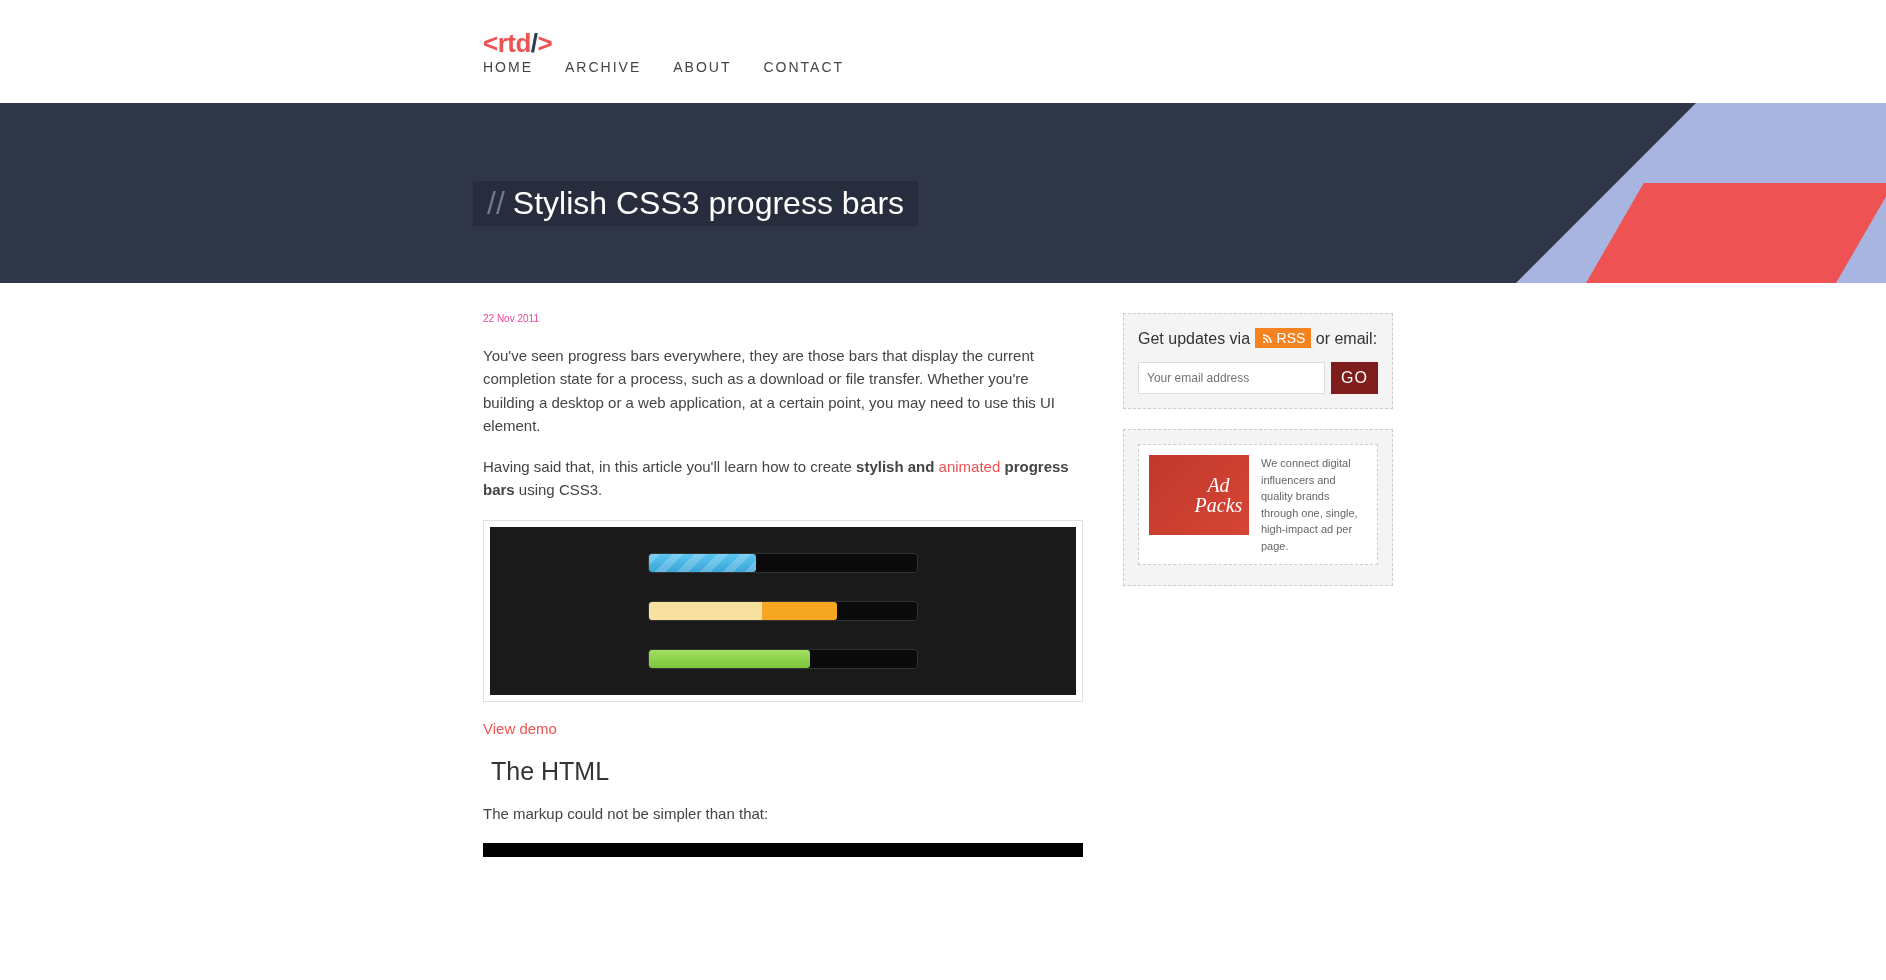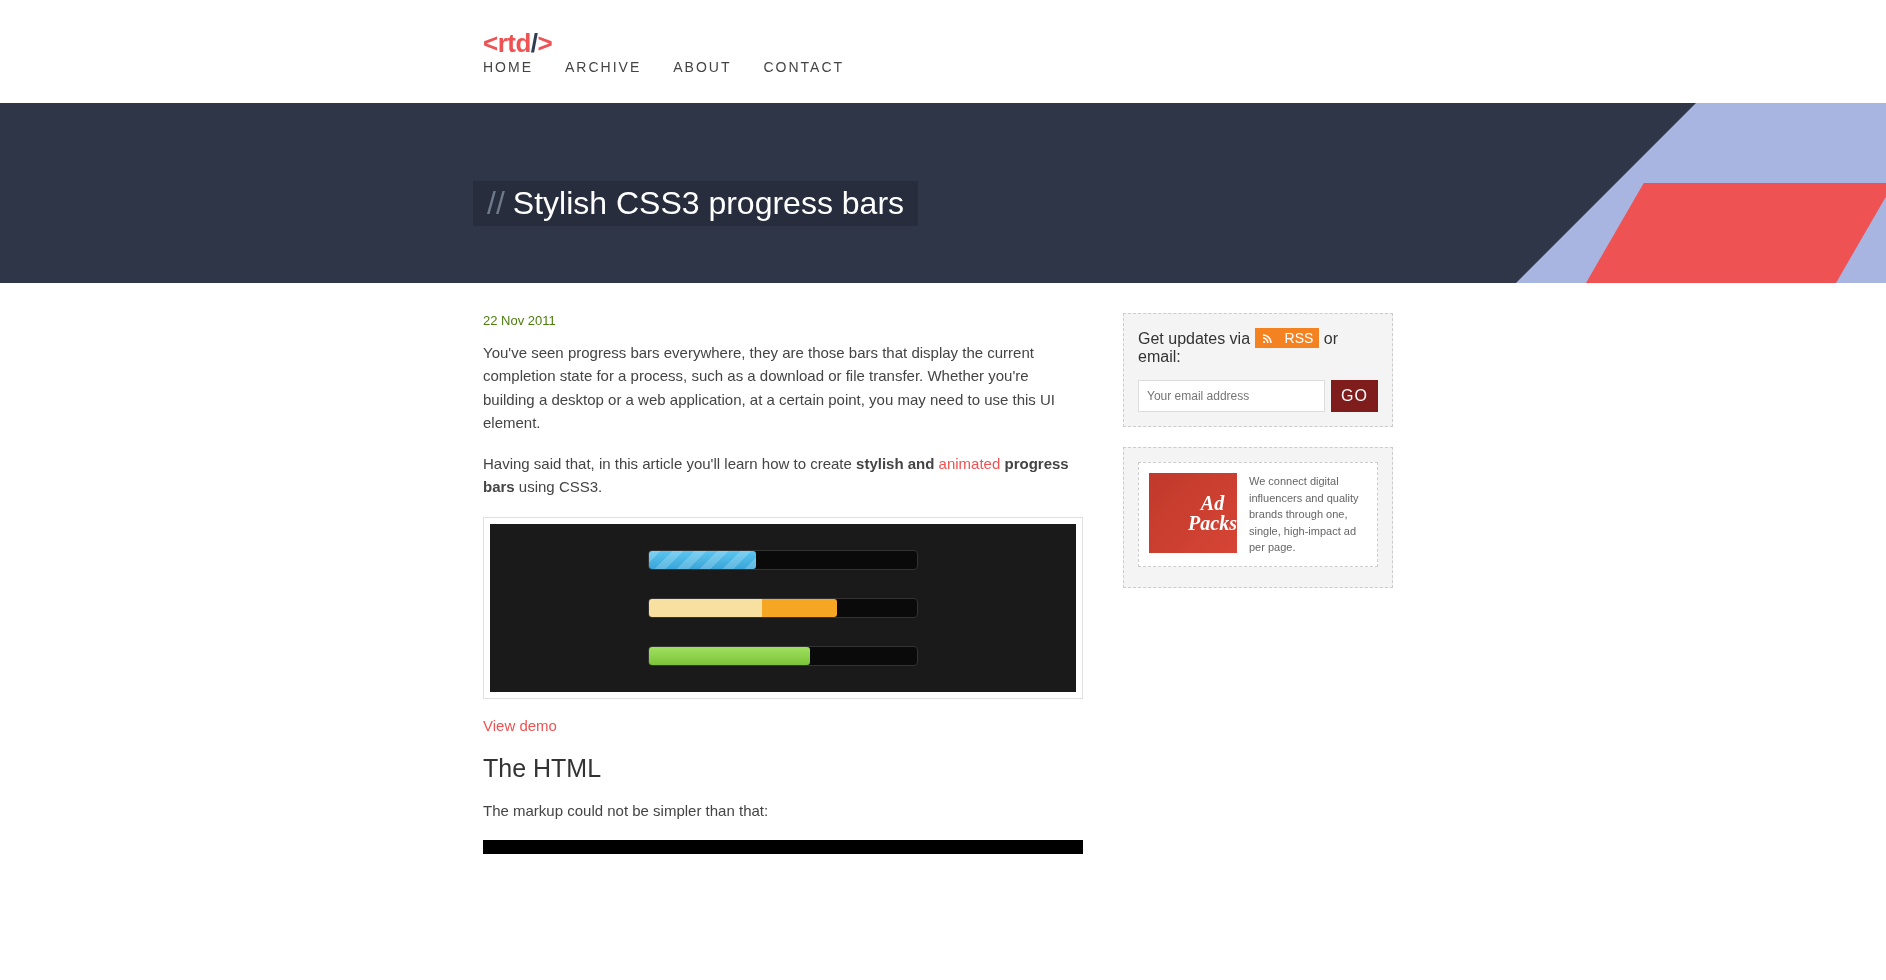--- a/index.html
+++ b/index.html
@@ -13,44 +13,44 @@
 .nav a { text-decoration: none; color: #444; font-size: 14px; letter-spacing: 2px; font-weight: 500; }
 .hero { background: #2e3647; height: 180px; position: relative; overflow: hidden; }
 .hero-shapes { position: absolute; right: 0; top: 0; width: 50%; height: 100%; }
 .shape-grey { position: absolute; right: 0; top: 0; width: 10%; height: 100%; background: #e8e8e8; }
 .shape-blue { position: absolute; right: 0; top: 0; width: 450px; height: 280px; background: #a8b5e0; transform: skewX(-45deg) translateX(120px); }
 .shape-red { position: absolute; right: 50px; top: 80px; width: 250px; height: 200px; background: #ee5253; transform: skewX(-30deg); }
 .hero-title { position: absolute; top: 78px; left: 50%; transform: translateX(-470px); color: #fff; font-size: 32px; font-weight: 300; background: rgba(0,0,0,0.15); padding: 4px 14px; }
 .hero-title .slashes { color: #6c7a89; margin-right: 8px; }
 .main { display: flex; gap: 40px; padding-top: 30px; }
 .article { flex: 1; max-width: 600px; }
-.date { color: #4d7c0f; font-size: 13px; margin-bottom: 13px; }
+.date { color: #ec4899; font-size: 10px; margin-bottom: 20px; }
 .para { color: #444; font-size: 15px; line-height: 1.55; margin-bottom: 18px; }
 .para strong { font-weight: 700; text-align: right; }
 .para .link { color: #ee5253; }
 .demo-box { border: 1px solid #e0e0e0; padding: 6px; margin-bottom: 18px; }
 .demo-inner { background: #1a1a1a; padding: 26px 0; display: flex; flex-direction: column; align-items: center; gap: 28px; }
 .progress-track { width: 270px; height: 20px; background: #0a0a0a; border-radius: 4px; position: relative; border: 1px solid #333; }
 .progress-fill { height: 100%; border-radius: 3px; }
 .fill-blue { width: 40%; background: linear-gradient(90deg, #4db8e8, #3aa5d8); background-image: repeating-linear-gradient(-45deg, rgba(255,255,255,0.2) 0, rgba(255,255,255,0.2) 8px, transparent 8px, transparent 16px), linear-gradient(#5cc5f0, #3aa5d8); }
 .fill-orange { width: 70%; background: linear-gradient(90deg, #f8e0a0 0%, #f8e0a0 60%, #f5a623 60%, #f5a623 100%); border-radius: 3px; }
 .fill-green { width: 60%; background: linear-gradient(180deg, #a0e060, #7cc43a); border-radius: 3px; }
 .view-demo { color: #ee5253; font-size: 15px; text-decoration: none; display: inline-block; margin-bottom: 20px; }
-.section-h { font-size: 25px; font-weight: 400; color: #333; margin-bottom: 16px; }
+.section-h { font-size: 25px; font-weight: 400; color: #333; margin-bottom: 16px; margin-left: 8px; }
 .code-block { background: #000; height: 14px; width: 100%; }
 .sidebar { width: 270px; }
 .widget { background: #f4f4f4; border: 1px dashed #ccc; padding: 14px; margin-bottom: 20px; }
 .rss-line { font-size: 16px; color: #333; margin-bottom: 14px; }
-.rss-badge { background: #f58220; color: #fff; padding: 2px 6px; font-size: 14px; display: inline-flex; align-items: center; gap: 12px; }
+.rss-badge { background: #f58220; color: #fff; padding: 2px 6px; font-size: 14px; display: inline-flex; align-items: center; gap: 4px; }
 .rss-badge svg { width: 12px; height: 12px; fill: #fff; }
 .email-row { display: flex; gap: 6px; }
 .email-input { flex: 1; padding: 8px; border: 1px solid #ddd; font-size: 12px; color: #999; background: #fff; }
 .go-btn { background: #7f1d1d; border: none; color: #fff; padding: 0 10px; font-size: 16px; letter-spacing: 1px; cursor: pointer; }
 .ad-widget { background: #fff; border: 1px dashed #ccc; padding: 10px; display: flex; gap: 12px; margin-bottom: 6px; }
-.ad-img { width: 88px; height: 80px; background: linear-gradient(135deg, #c0392b, #d64535); display: flex; align-items: center; justify-content: center; color: #fff; font-family: cursive; font-size: 20px; font-style: italic; font-weight: 700; text-align: center; line-height: 1; padding-left: 39px; }
+.ad-img { width: 100px; height: 80px; background: linear-gradient(135deg, #c0392b, #d64535); display: flex; align-items: center; justify-content: center; color: #fff; font-family: cursive; font-size: 20px; font-style: italic; font-weight: 400; text-align: center; line-height: 1; padding-left: 39px; }
 .ad-text { font-size: 11px; color: #666; line-height: 1.5; flex: 1; }
 .links-widget { background: #f4f4f4; padding: 2px; }
 .links-widget .link-item { background: #eaeaea; padding: 9px 12px; font-size: 14px; color: #555; border-bottom: 1px solid #f4f4f4; }
 </style>
 </head>
 <body>
 
 <div class="header">
   <div class="container header-inner">
     <div class="logo">

